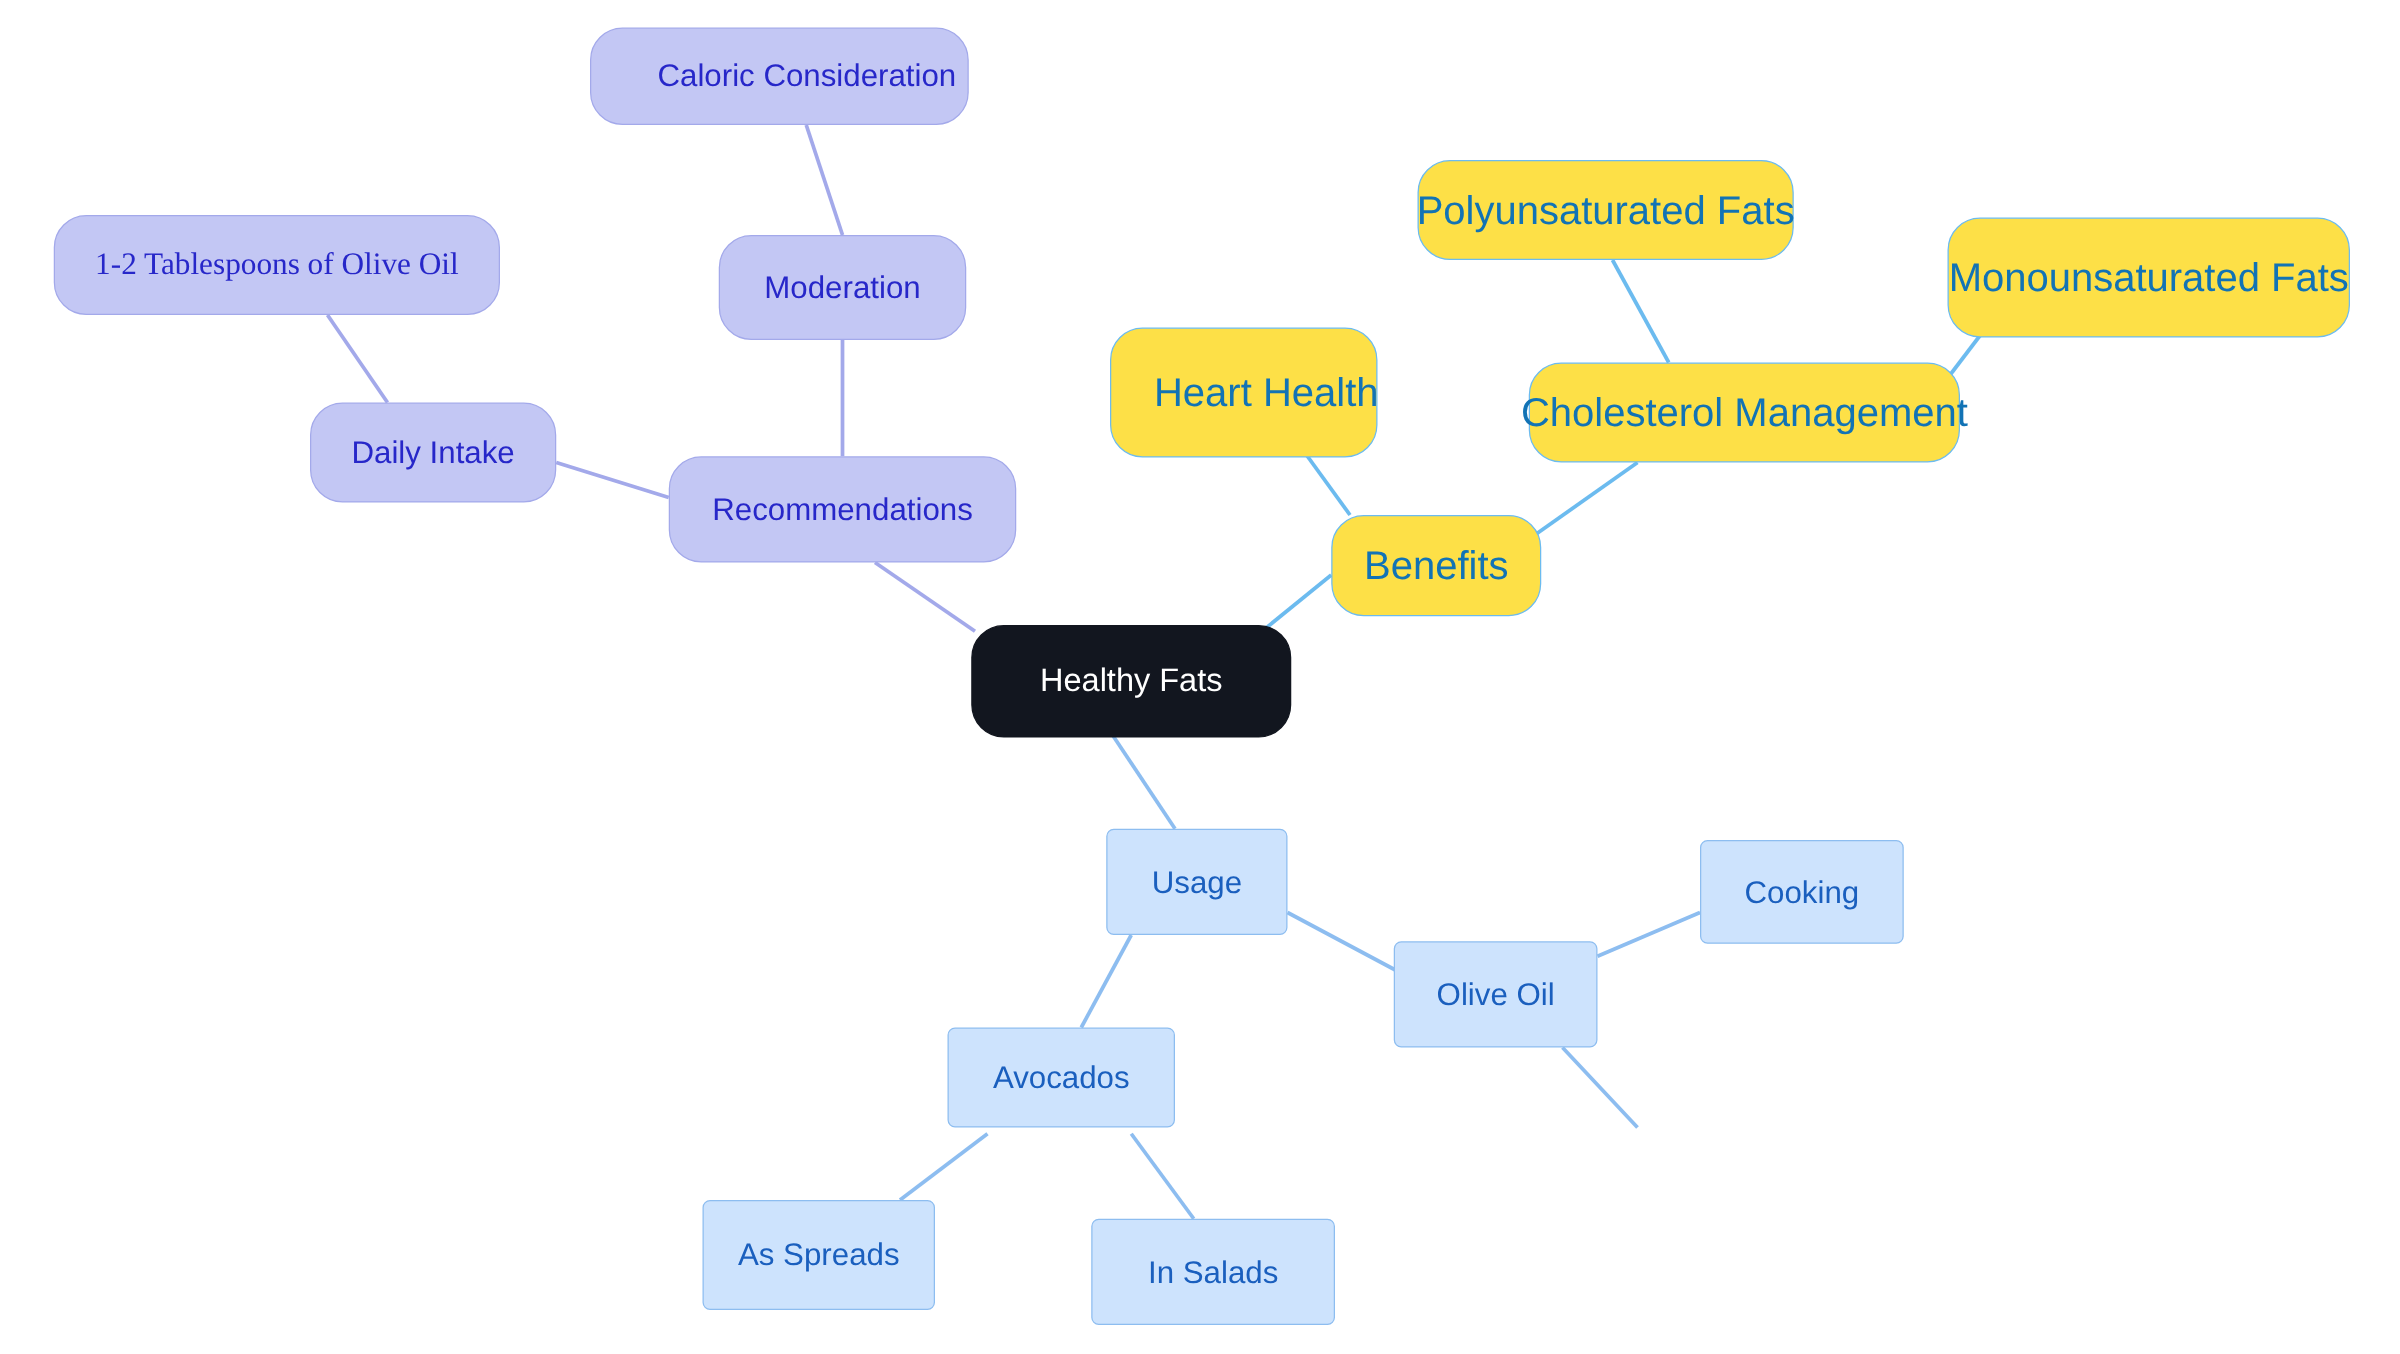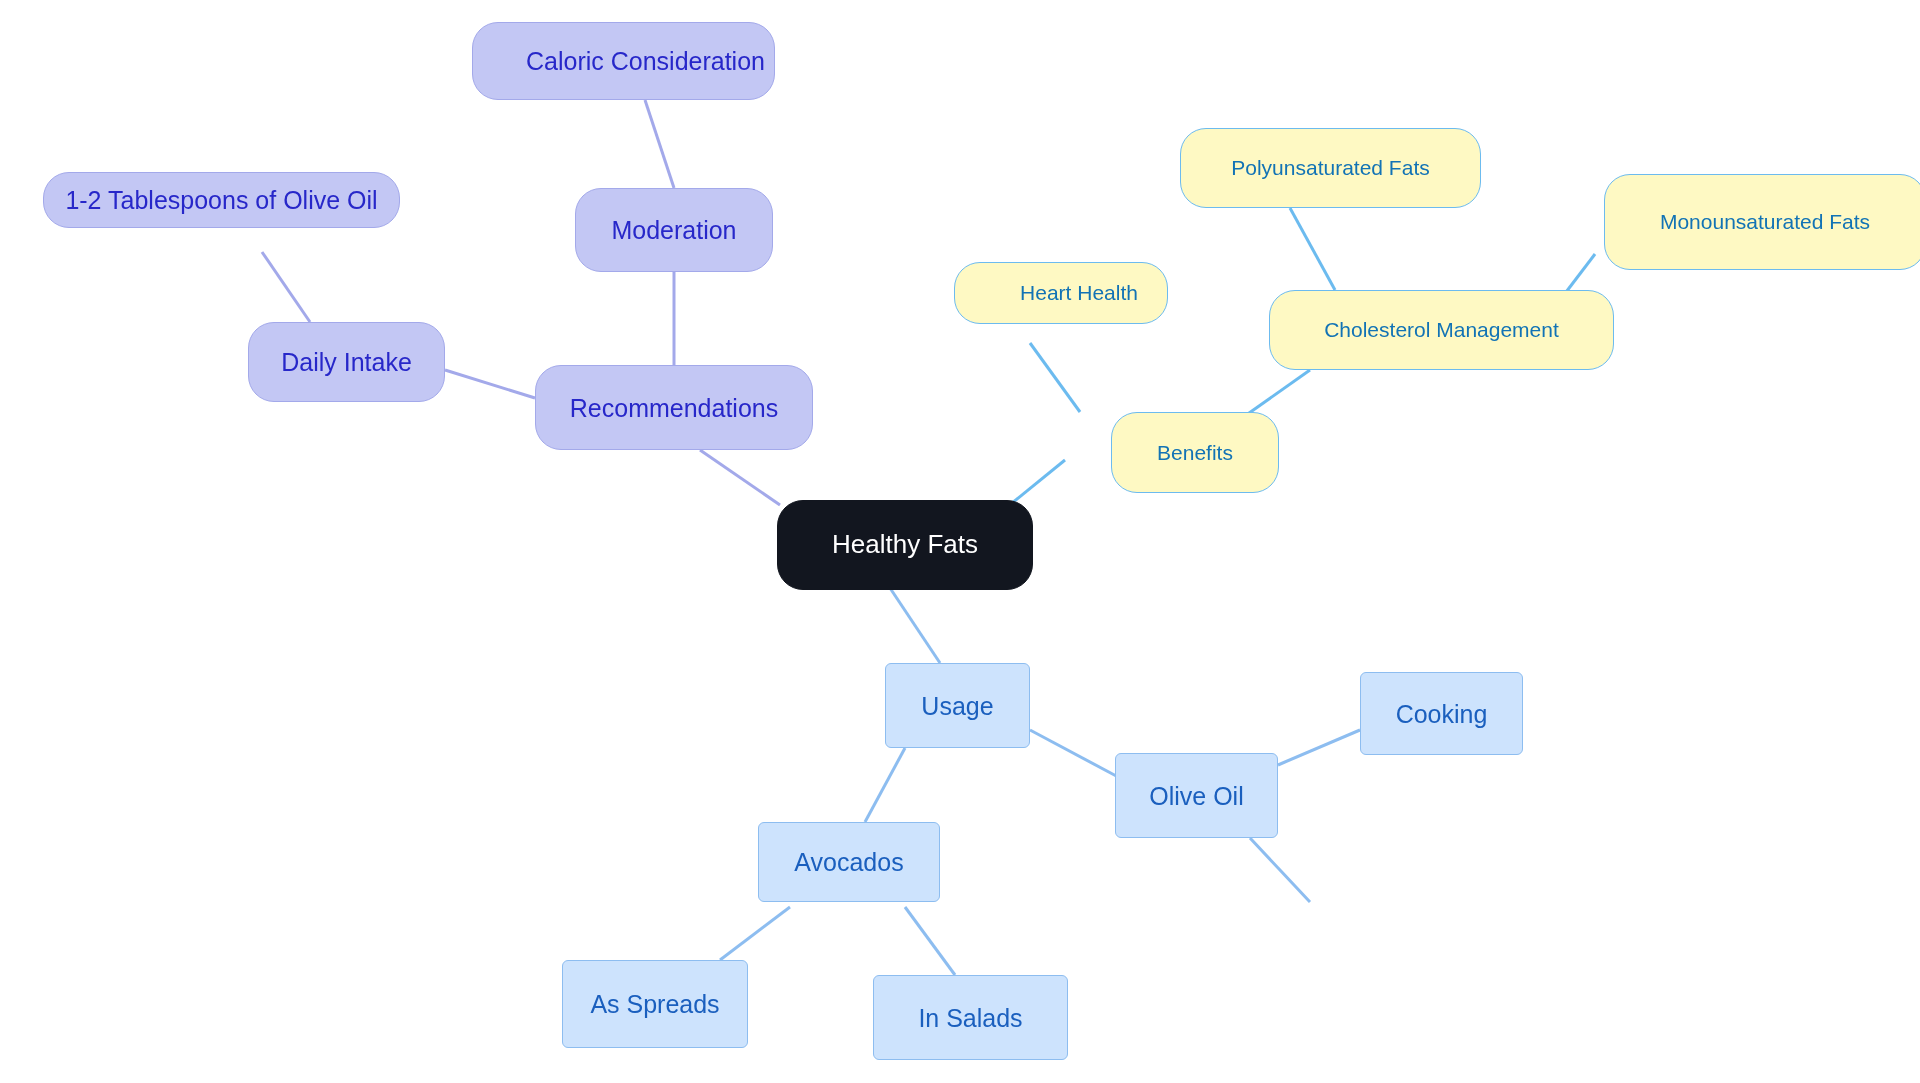--- a/index.html
+++ b/index.html
@@ -53,26 +53,25 @@
   
   .node.purple {
     background: #c3c7f4;
     border-color: #a3a9ea;
     color: #2727c9;
     border-radius: 26px;
     font-size: 25px;
   }
   
   .node.blue {
-    background: #fef9c3;
+    background: #fde047;
     border-color: #6cbbef;
     color: #1273b5;
     border-radius: 26px;
-    font-size: 21px;
-    margin-left: 46px;
+    font-size: 32px;
   }
   
   .node.lightblue {
     background: #cde3fd;
     border-color: #8dbdf0;
     color: #1a5fbe;
     border-radius: 6px;
     font-size: 25px;
   }
 </style>
@@ -107,34 +106,34 @@
   <div class="node root" style="left:765px; top:500px; width:256px; height:90px;margin-left:12px;">
     <span class="node-label">Healthy Fats</span>
   </div>
 
   <div class="node purple" style="left:535px; top:365px; width:278px; height:85px;">
     <span class="node-label">Recommendations</span>
   </div>
   <div class="node purple" style="left:248px; top:322px; width:197px; height:80px;">
     <span class="node-label">Daily Intake</span>
   </div>
-  <div class="node purple" style="left:43px; top:172px; width:357px; height:56px;">
+  <div class="node purple" style="left:43px; top:172px; width:357px; height:80px;font-family:Liberation Serif, serif;">
     <span class="node-label">1-2 Tablespoons of Olive Oil</span>
   </div>
   <div class="node purple" style="left:575px; top:188px; width:198px; height:84px;">
     <span class="node-label">Moderation</span>
   </div>
   <div class="node purple" style="left:472px; top:22px; width:303px; height:78px;padding-left:44px;">
     <span class="node-label">Caloric Consideration</span>
   </div>
 
   <div class="node blue" style="left:1065px; top:412px; width:168px; height:81px;">
     <span class="node-label">Benefits</span>
   </div>
-  <div class="node blue" style="left:908px; top:262px; width:214px; height:62px;padding-left:36px;">
+  <div class="node blue" style="left:888px; top:262px; width:214px; height:104px;padding-left:36px;">
     <span class="node-label">Heart Health</span>
   </div>
   <div class="node blue" style="left:1223px; top:290px; width:345px; height:80px;">
     <span class="node-label">Cholesterol Management</span>
   </div>
   <div class="node blue" style="left:1134px; top:128px; width:301px; height:80px;">
     <span class="node-label">Polyunsaturated Fats</span>
   </div>
   <div class="node blue" style="left:1558px; top:174px; width:322px; height:96px;">
     <span class="node-label">Monounsaturated Fats</span>

